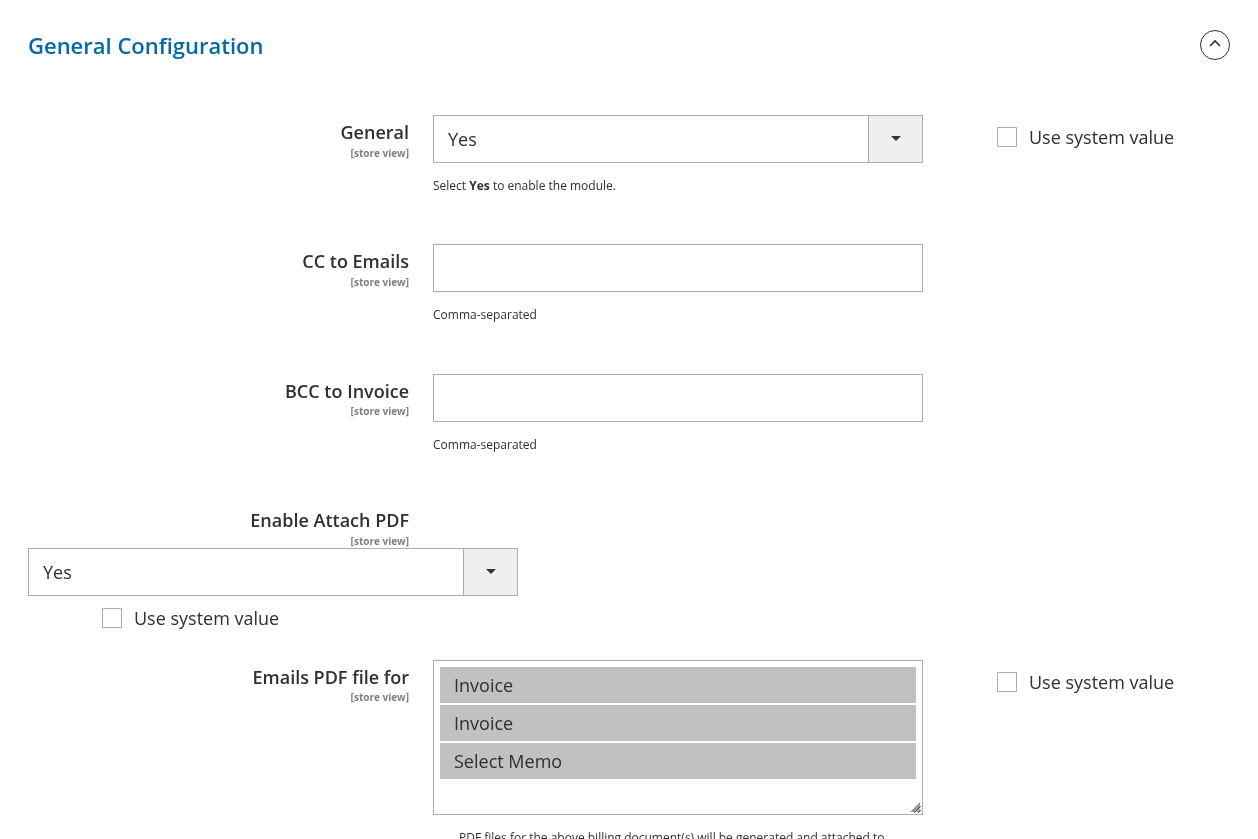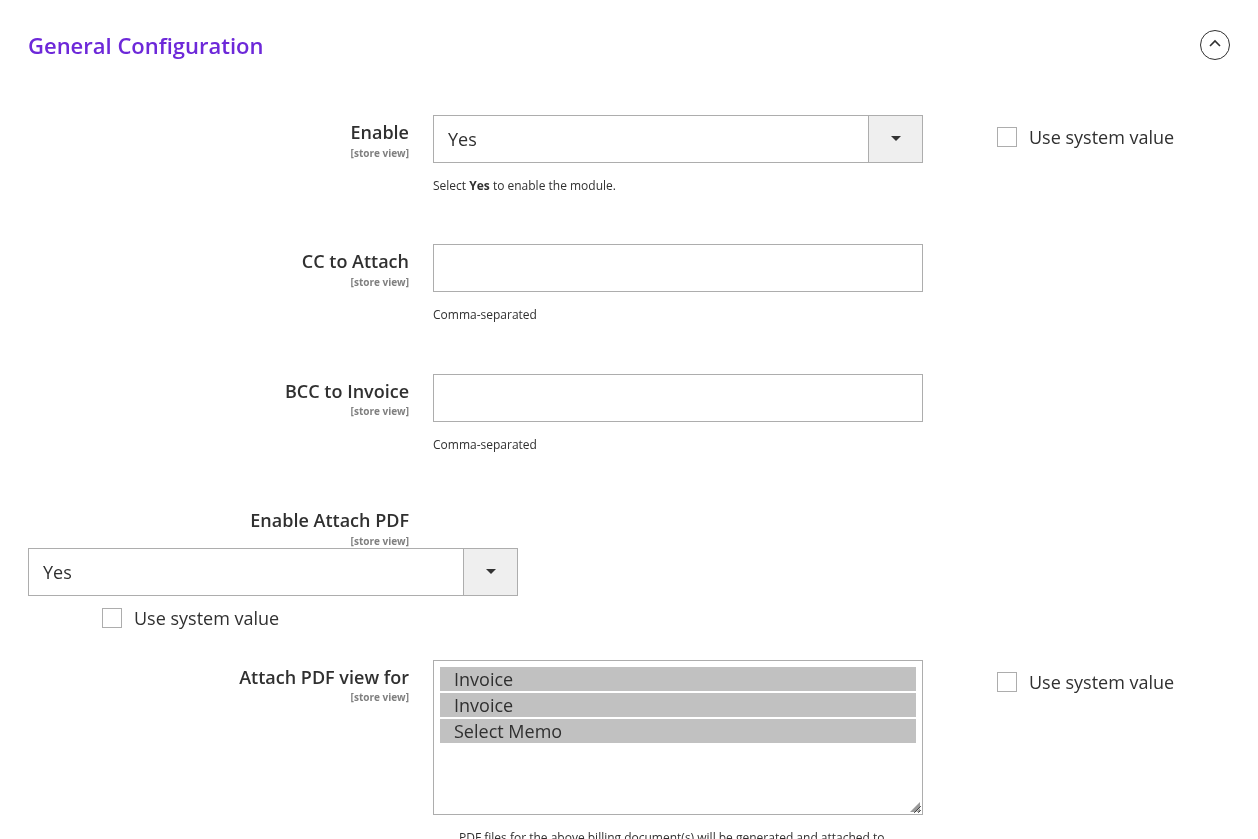--- a/index.html
+++ b/index.html
@@ -13,21 +13,21 @@
     .section-header {
       display: flex;
       justify-content: space-between;
       align-items: center;
       padding: 30px 28px 0 28px;
       margin-bottom: 55px;
     }
     .section-title {
       font-size: 22px;
       font-weight: 600;
-      color: #6d28d9;
+      color: #0369a1;
     }
     .collapse-btn {
       width: 30px;
       height: 30px;
       border: 1.5px solid #303030;
       border-radius: 50%;
       background: #fff;
       display: flex;
       align-items: center;
       justify-content: center;
@@ -133,21 +133,21 @@
       padding: 6px;
       position: relative;
       background: #fff;
       resize: both;
       overflow: auto;
       min-height: 155px;
       width: 100%;
     }
     .multiselect-option {
       background: #c1c1c1;
-      padding: 0 14px;
+      padding: 6px 14px;
       font-size: 18px;
       color: #303030;
       cursor: pointer;
       margin-bottom: 2px;
     }
     .multiselect-option:last-child { margin-bottom: 0; }
     .resize-handle {
       position: absolute;
       right: 2px;
       bottom: 2px;
@@ -175,21 +175,21 @@
     <span>
       <svg viewBox="0 0 14 14">
           <path d="M2 9 L7 4 L12 9" stroke="#303030" stroke-width="1.6" fill="none"></path>
         </svg>
     </span>
   </button>
 </div>
 
 <div class="form-row">
   <div class="label-col">
-    <div class="field-label">Enable</div>
+    <div class="field-label">General</div>
     <div class="field-scope">[store view]</div>
   </div>
   <div class="input-col">
     <div class="select-wrap">
       <div class="select-value">Yes</div>
       <div class="select-arrow">
         <svg viewBox="0 0 12 8">
             <path d="M1 1 L6 6 L11 1 Z"></path>
           </svg>
       </div>
@@ -199,21 +199,21 @@
     </div>
   </div>
   <div class="system-col">
     <div class="checkbox"></div>
     <span class="system-label">Use system value</span>
   </div>
 </div>
 
 <div class="form-row">
   <div class="label-col">
-    <div class="field-label">CC to Attach</div>
+    <div class="field-label">CC to Emails</div>
     <div class="field-scope">[store view]</div>
   </div>
   <div class="input-col">
     <input type="text" class="text-input" value="" style="">
     <div class="helper-text">Comma-separated</div>
   </div>
 </div>
 
 <div class="form-row">
   <div class="label-col">
@@ -242,21 +242,21 @@
     </div>
   </div>
   <div class="system-col">
     <div class="checkbox"></div>
     <span class="system-label">Use system value</span>
   </div>
 </div>
 
 <div class="form-row">
   <div class="label-col">
-    <div class="field-label">Attach PDF view for</div>
+    <div class="field-label">Emails PDF file for</div>
     <div class="field-scope">[store view]</div>
   </div>
   <div class="input-col">
     <div class="multiselect">
       <div class="multiselect-option">Invoice</div>
       <div class="multiselect-option">Invoice</div>
       <div class="multiselect-option">Select Memo</div>
       <div class="resize-handle"></div>
     </div>
     <div class="helper-text helper-text-pdf">PDF files for the above billing document(s) will be generated and attached to emails.</div>

